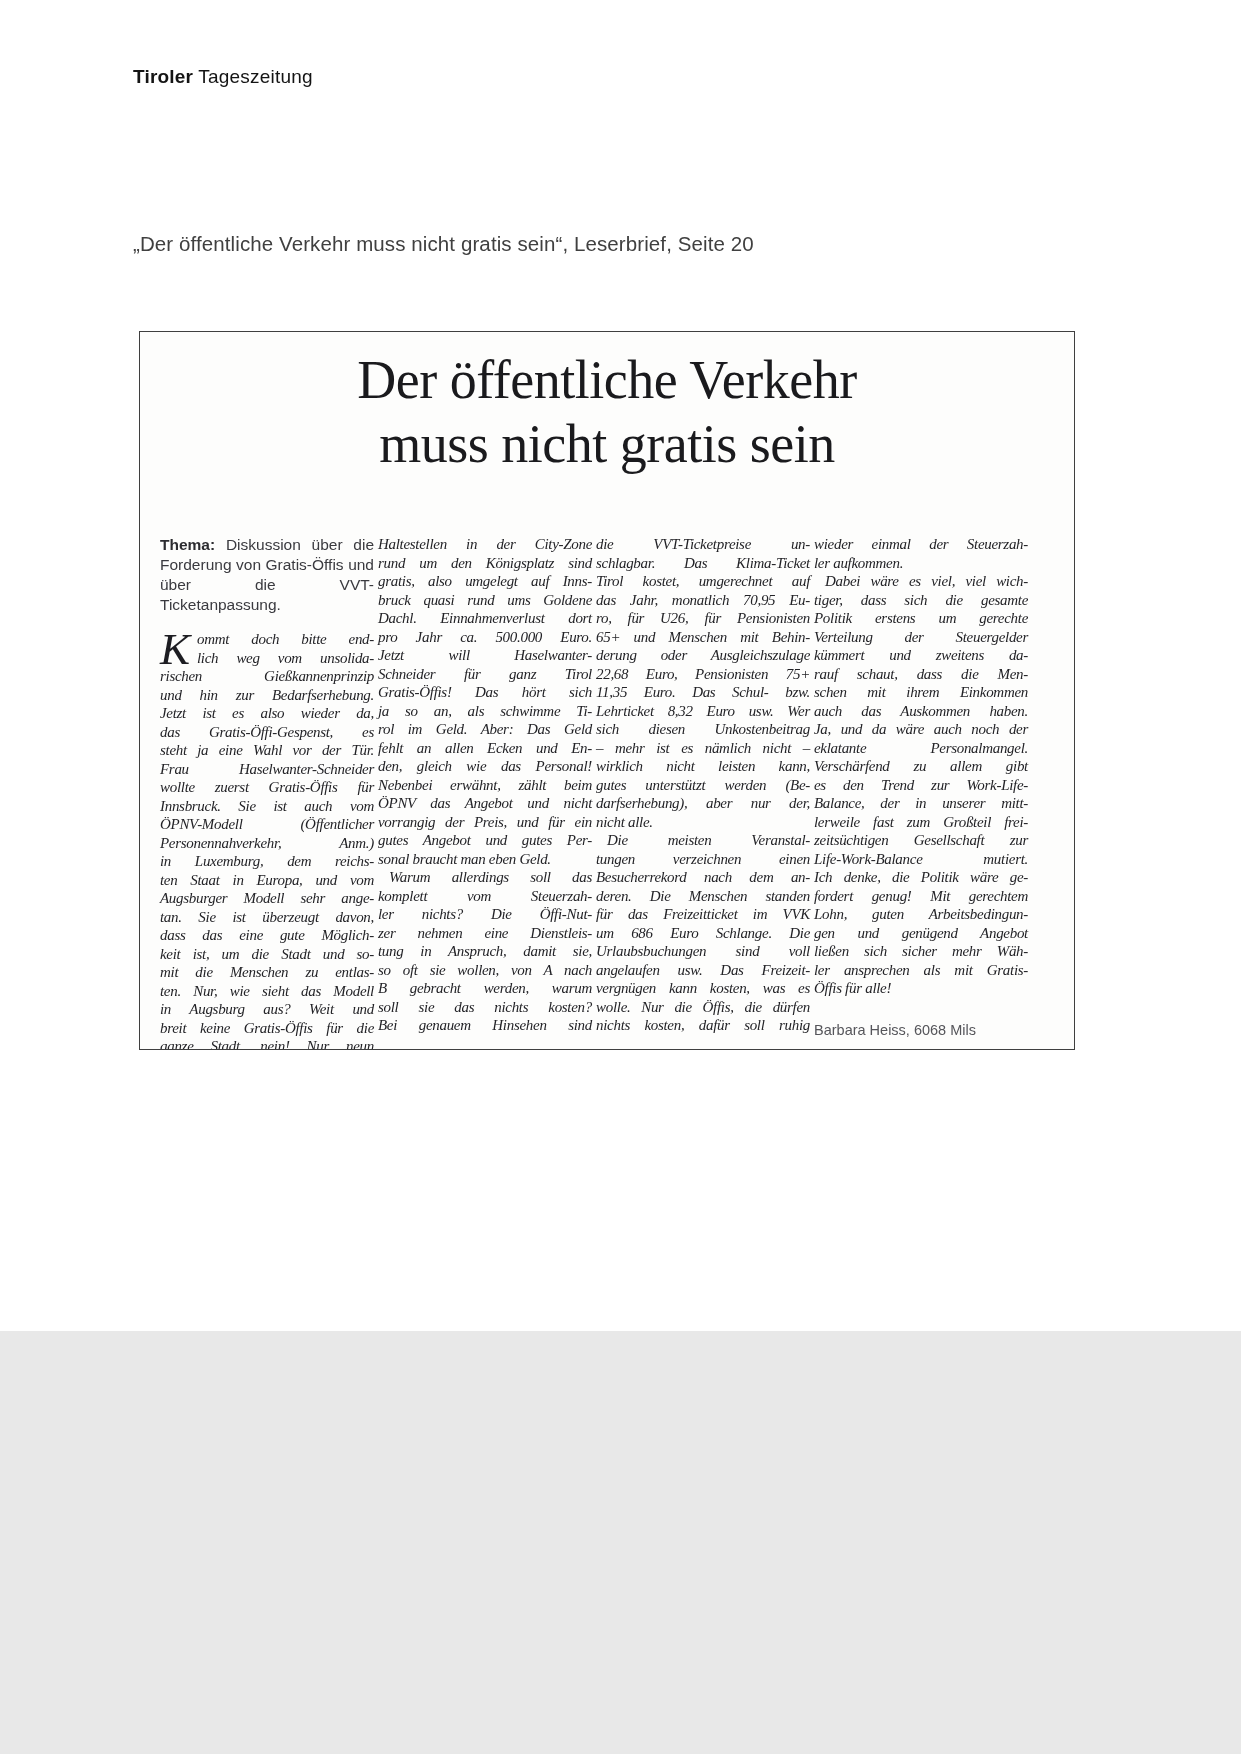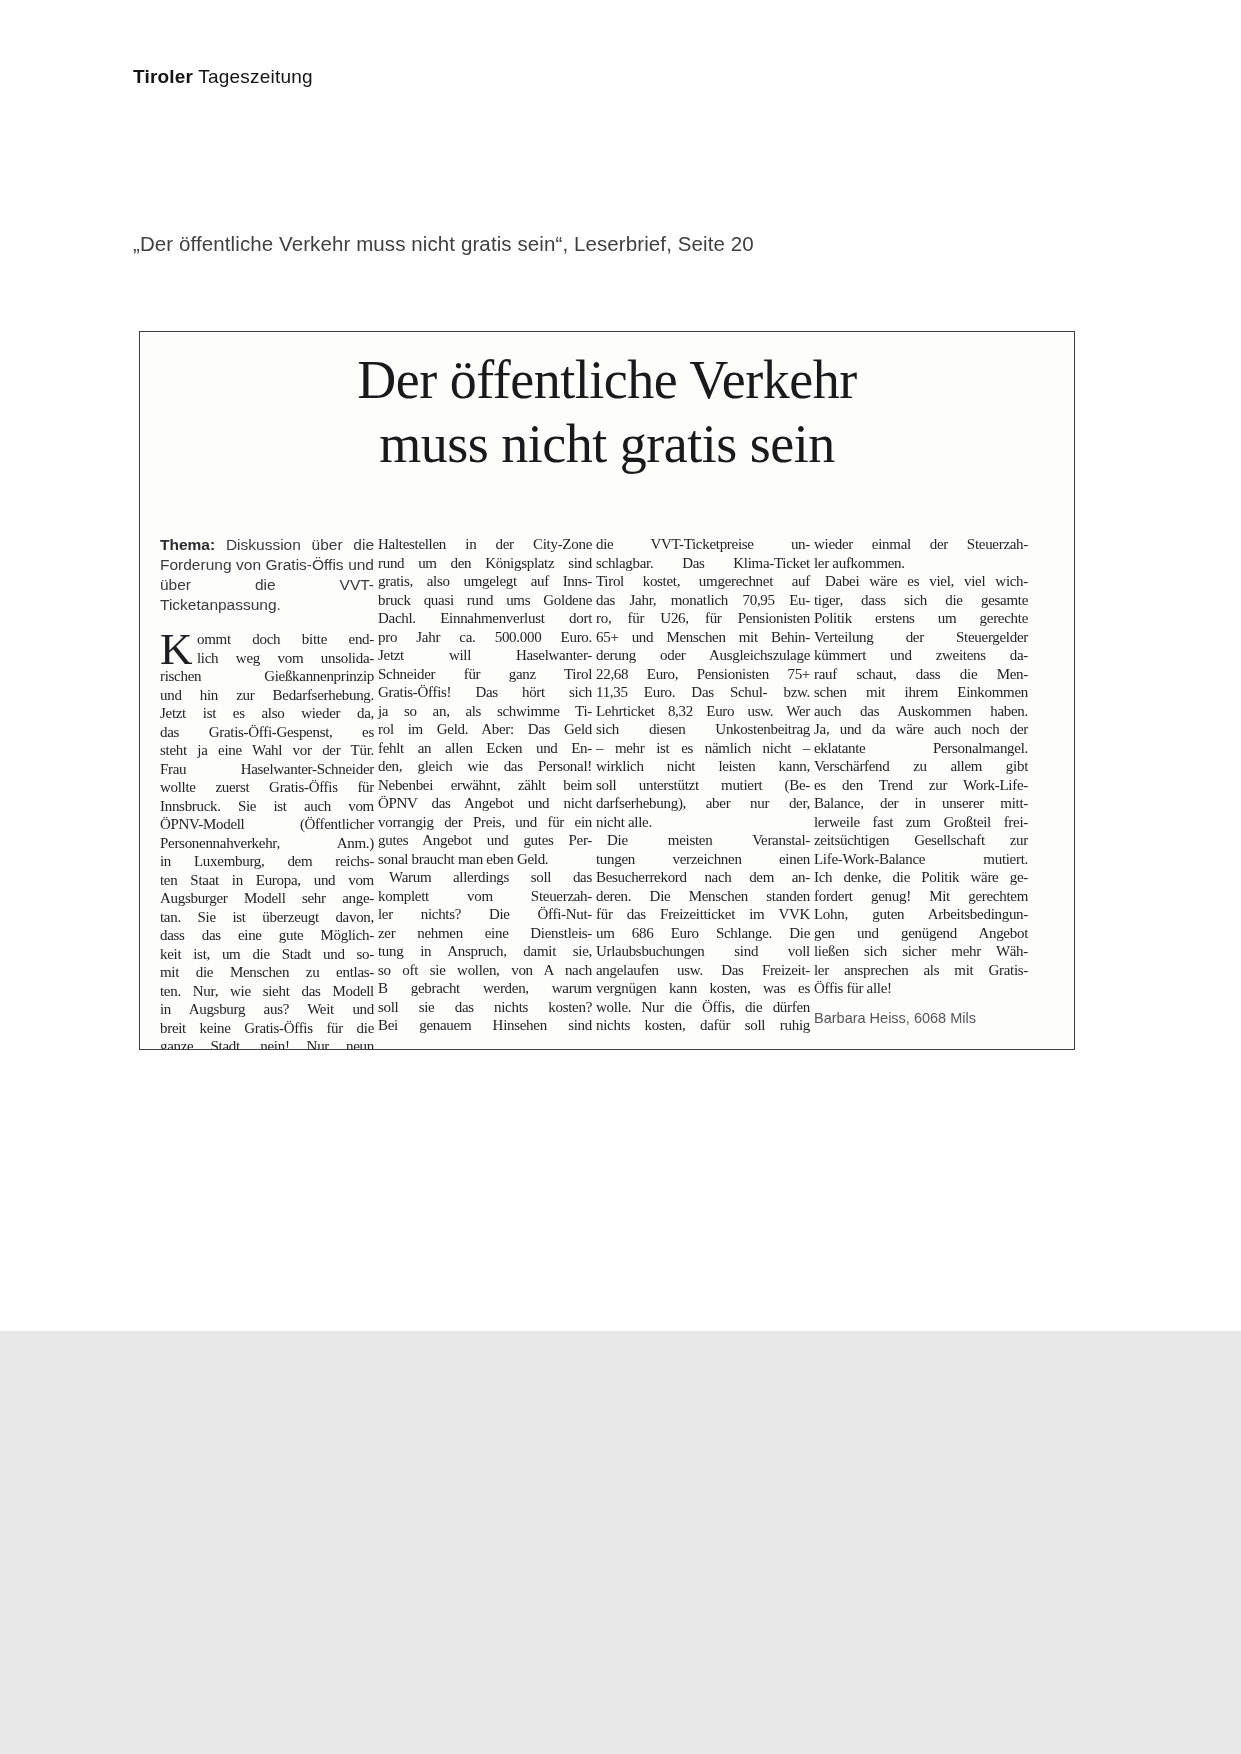--- a/index.html
+++ b/index.html
@@ -42,33 +42,34 @@
     margin:0 0 15px 0;
     font-size:15.5px;line-height:20px;color:#3a3a3f;
     text-align:justify;
   }
   .intro b{color:#2c2c30;}
   
   .bodytext{
     font-family:"Liberation Serif",serif;
     font-size:15px;line-height:18.5px;color:#232327;
     letter-spacing:-0.3px;
+    font-style:italic;
   }
   .dropcap{
     float:left;
     font-family:"Liberation Serif",serif;
     font-size:45px;line-height:36px;height:36px;width:33px;
     color:#1d1d22;margin:1px 4px 0 0;
   }
   .bl{text-align:justify;text-align-last:justify;white-space:normal;}
   .bl.e{text-align:left;text-align-last:auto;}
   .bl.i{text-indent:11px;}
   
   .signature{
-    margin-top:12px;
+    margin-top:24px;
     font-family:"Liberation Sans",sans-serif;
     font-size:14.5px;color:#55555a;letter-spacing:0;
   }
   
   .footer{
     position:absolute;left:0;right:0;top:1678px;
     text-align:center;font-size:17.5px;color:#1a1a1a;
   }
   .footer .b{font-weight:bold;}
 </style>
@@ -164,21 +165,21 @@
           <div class="bl">das Jahr, monatlich 70,95 Eu-</div>
           <div class="bl">ro, für U26, für Pensionisten</div>
           <div class="bl">65+ und Menschen mit Behin-</div>
           <div class="bl">derung oder Ausgleichszulage</div>
           <div class="bl">22,68 Euro, Pensionisten 75+</div>
           <div class="bl">11,35 Euro. Das Schul- bzw.</div>
           <div class="bl">Lehrticket 8,32 Euro usw. Wer</div>
           <div class="bl">sich diesen Unkostenbeitrag</div>
           <div class="bl">– mehr ist es nämlich nicht –</div>
           <div class="bl">wirklich nicht leisten kann,</div>
-          <div class="bl">soll unterstützt mutiert (Be-</div>
+          <div class="bl">gutes unterstützt werden (Be-</div>
           <div class="bl">darfserhebung), aber nur der,</div>
           <div class="bl e">nicht alle.</div>
           <div class="bl i">Die meisten Veranstal-</div>
           <div class="bl">tungen verzeichnen einen</div>
           <div class="bl">Besucherrekord nach dem an-</div>
           <div class="bl">deren. Die Menschen standen</div>
           <div class="bl">für das Freizeitticket im VVK</div>
           <div class="bl">um 686 Euro Schlange. Die</div>
           <div class="bl">Urlaubsbuchungen sind voll</div>
           <div class="bl">angelaufen usw. Das Freizeit-</div>

